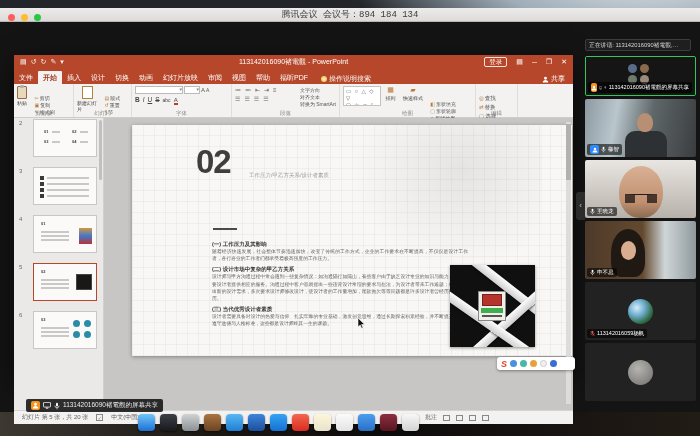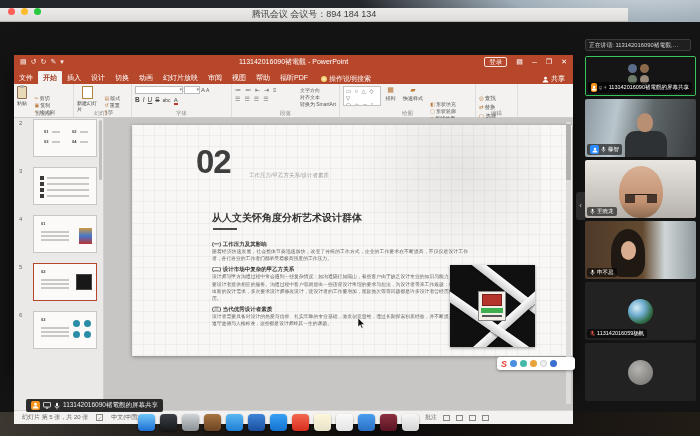--- a/index.html
+++ b/index.html
@@ -4,22 +4,22 @@
 <style>
   *{margin:0;padding:0;box-sizing:border-box;}
   html,body{width:700px;height:436px;overflow:hidden;}
   body{font-family:"Liberation Sans","DejaVu Sans",sans-serif;position:relative;
        background:
          radial-gradient(ellipse 420px 120px at 92% -4%, #d8dee2 0%, #9fadb8 35%, rgba(40,45,52,0) 70%),
          linear-gradient(180deg,#23262b 0%,#101114 55%,#0a0a0b 100%);}
   .abs{position:absolute;}
 
   
-  #mtg-titlebar{left:0;top:8px;width:628px;height:14px;background:linear-gradient(#ececea,#dddbd9);
-    border-bottom:1px solid #b9b7b5;display:flex;align-items:flex-start;}
+  #mtg-titlebar{left:0;top:8px;width:700px;height:14px;background:linear-gradient(#ececea,#dddbd9);
+    border-bottom:1px solid #b9b7b5;display:flex;align-items:flex-end;font-family:Liberation Mono, monospace;}
   .traffic{width:7px;height:7px;border-radius:50%;margin-left:6px;}
   .t-red{background:#ff5f57;margin-left:8px;}.t-yel{background:#febc2e;}.t-grn{background:#28c840;}
   #mtg-title{position:absolute;left:0;right:0;text-align:center;font-size:9px;color:#3c3c3c;}
 
   
   #mtg-body{left:0;top:22px;width:700px;height:390px;background:#141414;}
 
   
   #ppt{left:14px;top:55px;width:559px;height:320px;background:#f3f2f1;box-shadow:0 10px 26px rgba(0,0,0,.6);}
   #ppt-titlebar{left:0;top:0;width:559px;height:14px;background:#b7472a;display:flex;align-items:center;color:#fff;}
@@ -384,21 +384,20 @@
         </div>
       </div>
     <div id="thumb-scroll"></div>
   </div>
 
   <div class="abs" id="canvas">
     <div id="slide">
       <div id="slide-watermark"></div>
       <div id="slide-num">02</div>
       <div id="slide-subtitle">工作压力/甲乙方关系/设计者素质</div>
-      <div id="slide-heading">从人文关怀角度分析艺术设计群体</div>
       <div id="slide-divider"></div>
       <div id="slide-sections">
           <div class="sec-h">(一) 工作压力及其影响</div>
           <div class="sec-p">随着经济快速发展，社会整体节奏迅速加快，改变了传统的工作方式，企业的工作要求在不断提高，不仅仅是设计工作者，各行各业的工作者们都承受着极高强度的工作压力。</div>
           <div class="sec-h">(二) 设计市场中复杂的甲乙方关系</div>
           <div class="sec-p">设计师与甲方沟通过程中常会遇到一些复杂情况：如沟通隔行如隔山，有些客户由于缺乏设计专业的知识与能力，因此需要设计者提供相应的服务。沟通过程中客户容易提出一些违背设计常理的要求与想法，为设计者带来工作难题；或不断提出新的设计需求，多次要求设计师修改设计，使设计者的工作量增加，尾款拖欠等等问题都是许多设计者曾经历的辛酸经历。</div>
           <div class="sec-h">(三) 当代优秀设计者素质</div>
           <div class="sec-p">设计者需要具备对设计的热爱与信仰、扎实牢靠的专业基础，激发创意思维，通过长期探索积累经验，并不断提升素质，遵守道德与人格标准，这些都是设计师终其一生的课题。</div>
         </div>
       <div id="slide-image">

